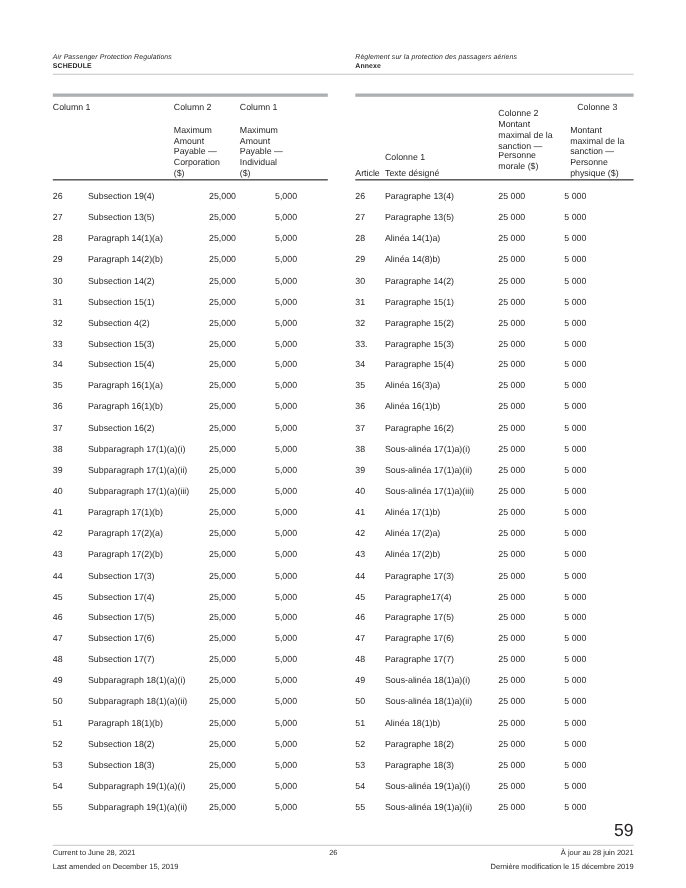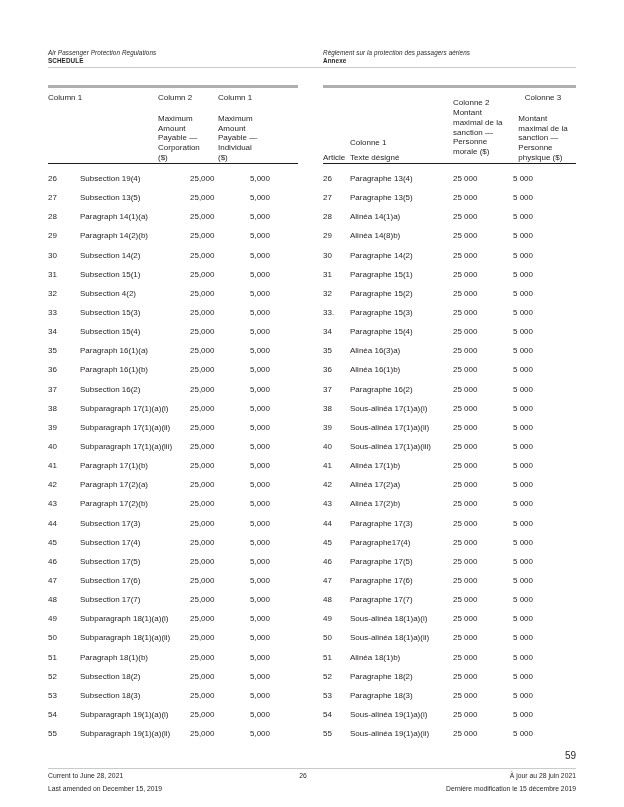--- a/index.html
+++ b/index.html
@@ -79,21 +79,21 @@
     align-items: flex-end;
     font-size: 8px;
     line-height: 9px;
   }
   .trow span { display: block; padding-right: 3px; }
 
   
   .page-num {
     position: absolute;
     right: 48px; top: 750px;
-    font-size: 10px;
+    font-size: 16px;
     line-height: 12px;
   }
   .footer-rule {
     position: absolute;
     left: 48px; right: 48px; top: 768px;
     height: 1px; background: #c9cacb;
   }
   .footer-left {
     position: absolute;
     left: 48px; top: 772px;

